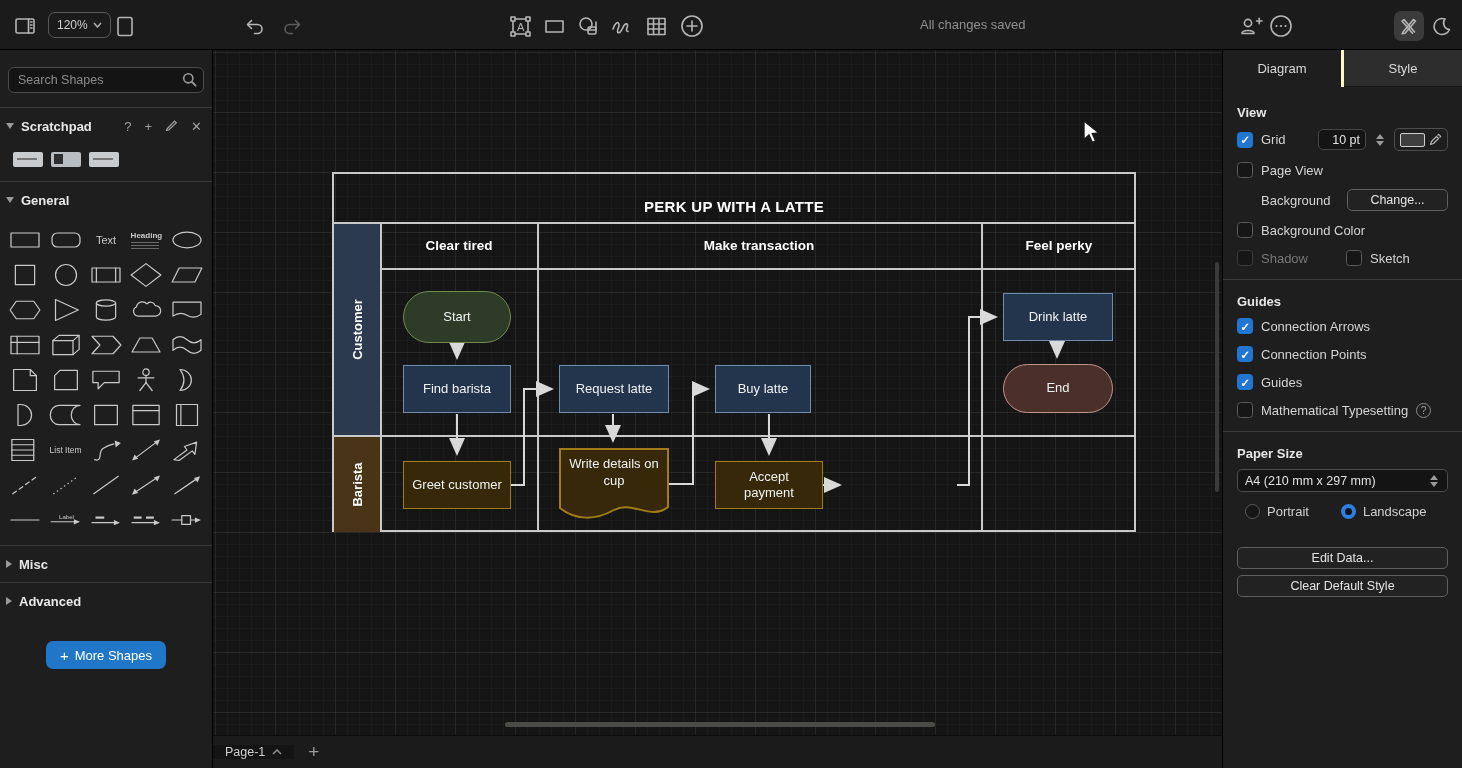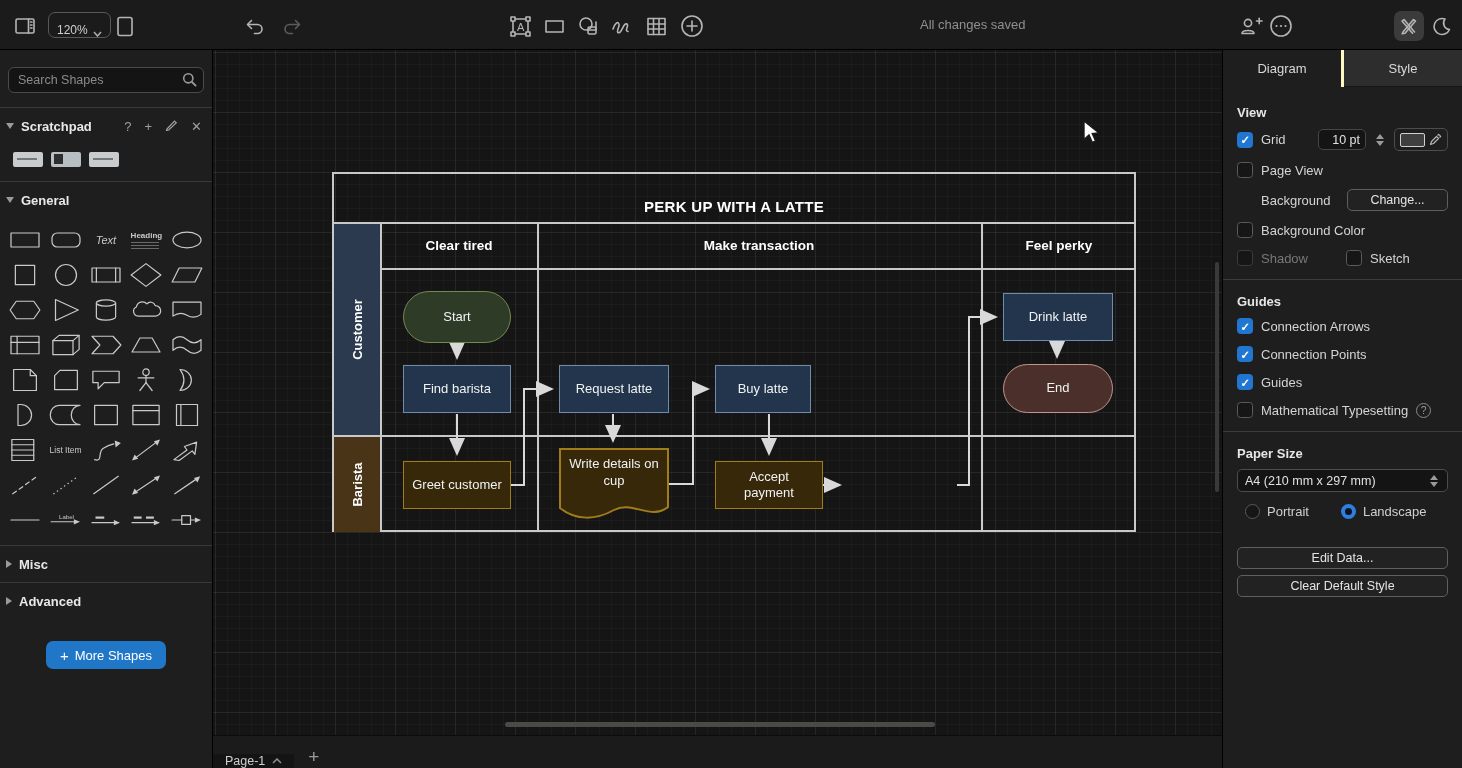--- a/index.html
+++ b/index.html
@@ -4,21 +4,21 @@
 <style>
   html,body{margin:0;padding:0;background:#000;}
   *{box-sizing:border-box;font-family:"Liberation Sans",sans-serif;}
   .app{position:relative;width:1462px;height:768px;background:#151515;overflow:hidden;color:#ddd;}
 
   
   .toolbar{position:absolute;left:0;top:0;width:1462px;height:50px;background:#1b1b1b;border-bottom:1px solid #000;}
   .tb-btn{position:absolute;top:13px;width:26px;height:26px;background:none;border:none;padding:0;display:flex;align-items:center;justify-content:center;cursor:pointer;}
   .tb-btn svg{stroke:#b5b5b5;fill:none;stroke-width:1.6;stroke-linecap:round;stroke-linejoin:round;}
   .tb-btn.dim svg{stroke:#5c5c5c;}
-  .zoom-select{position:absolute;left:48px;top:12px;height:26px;min-width:58px;border:1px solid #585858;border-radius:7px;background:none;color:#cfcfcf;font-size:12px;display:flex;align-items:flex-end;justify-content:center;gap:5px;padding:0 8px;cursor:pointer;}
+  .zoom-select{position:absolute;left:48px;top:12px;height:26px;min-width:58px;border:1px solid #585858;border-radius:7px;background:none;color:#cfcfcf;font-size:12px;display:flex;align-items:center;justify-content:center;gap:5px;padding:0 8px;cursor:pointer;}
   .zoom-select svg{stroke:#aaa;fill:none;stroke-width:1.6;}
   .tb-status{position:absolute;left:920px;top:17px;font-size:13px;color:#8f8f8f;cursor:pointer;}
   .sketch-on{background:#3b3b3b;border-radius:7px;width:30px;height:30px;top:11px;}
 
   
   .sidebar{position:absolute;left:0;top:50px;width:213px;height:718px;background:#1e1e1e;border-right:1px solid #000;display:flex;flex-direction:column;}
   .search-wrap{position:relative;margin:17px 8px 14px 8px;}
   .search-input{width:100%;height:26px;background:#141414;border:1px solid #4a4a4a;border-radius:6px;color:#bbb;font-size:12.5px;padding:0 26px 0 9px;outline:none;}
   .search-input::placeholder{color:#8a8a8a;}
   .search-icon{position:absolute;right:7px;top:5px;}
@@ -33,21 +33,21 @@
   .scratch-thumb{width:30px;height:15px;background:#c9cccf;border-radius:2px;position:relative;cursor:pointer;}
   .scratch-thumb i{position:absolute;left:4px;top:6px;width:20px;height:2px;background:#777;}
   .scratch-thumb.win{background:#b9bec2;}
   .scratch-thumb.win i{left:3px;top:2px;width:9px;height:10px;background:#2e2e2e;}
   .shape-grid{display:grid;grid-template-columns:repeat(5,1fr);padding:6px 5px 10px 5px;row-gap:4px;}
   .shape-cell{height:31px;display:flex;align-items:center;justify-content:center;cursor:pointer;}
   .shape-cell svg{width:36px;height:28px;}
   .shape-cell svg *{stroke:#c9c9c9;fill:none;stroke-width:1.4;stroke-linecap:round;stroke-linejoin:round;}
   .shape-cell svg .f{fill:#c9c9c9;stroke:none;}
   .shape-cell svg text{stroke:none;fill:#c9c9c9;font-size:7px;}
-  .g-text{color:#c9c9c9;font-size:11px;font-style:italic;}
+  .g-text{color:#c9c9c9;font-size:11px;}
   .g-li{color:#c9c9c9;font-size:8.5px;}
   .g-heading{color:#c9c9c9;font-size:8px;font-weight:bold;text-align:left;}
   .g-heading .ln{display:block;width:28px;height:1px;background:#6a6a6a;margin:2px 0 0 0;}
   .more-shapes{margin:22px auto 18px auto;background:#2076c7;color:#fff;border:none;border-radius:7px;height:28px;padding:0 14px;font-size:13px;display:flex;align-items:center;gap:6px;cursor:pointer;}
   .more-shapes b{font-size:15px;font-weight:normal;}
 
   
   .canvas{position:absolute;left:213px;top:50px;width:1009px;height:685px;
     background:
       linear-gradient(rgba(255,255,255,0.05) 1px,transparent 1px) 2px 2px/60px 60px,
@@ -70,21 +70,21 @@
   .n-process::before,.n-process::after{content:"";position:absolute;top:0;bottom:0;width:1.5px;background:#a07c1b;}
   .n-process::before{left:7px;} .n-process::after{right:7px;}
   .doc-node{position:absolute;left:346px;top:398px;width:98px;height:76px;cursor:pointer;}
   .doc-node .doc-label{position:absolute;left:0;top:8px;width:110px;text-align:center;font-size:13px;color:#f0f2f4;line-height:1.3;}
   .edges{position:absolute;left:0;top:0;pointer-events:none;}
   .cursor{position:absolute;left:868px;top:70px;}
   .hscroll{position:absolute;left:292px;top:672px;width:430px;height:5px;border-radius:3px;background:#4a4a47;}
   .vscroll{position:absolute;left:1002px;top:212px;width:4px;height:230px;border-radius:2px;background:#3a3a3a;}
 
   
-  .footer{position:absolute;left:213px;top:735px;width:1009px;height:33px;background:#1b1b1b;border-top:1px solid #0c0c0c;display:flex;align-items:flex-end;}
+  .footer{position:absolute;left:213px;top:735px;width:1009px;height:33px;background:#1b1b1b;border-top:1px solid #0c0c0c;display:flex;align-items:center;}
   .page-tab{background:#141414;display:flex;align-items:center;gap:7px;padding:0 12px;font-size:12.5px;color:#cfcfcf;cursor:pointer;}
   .page-tab svg{stroke:#8f8f8f;fill:none;stroke-width:1.5;}
   .add-page{background:none;border:none;color:#9a9a9a;font-size:19px;padding:0 14px;cursor:pointer;}
 
   
   .panel{position:absolute;left:1222px;top:50px;width:240px;height:718px;background:#1e1e1e;border-left:1px solid #000;font-size:13px;}
   .tabs{display:flex;height:37px;}
   .tab{flex:1;display:flex;align-items:center;justify-content:center;font-size:13px;color:#d8d8d8;background:#2d2d2d;border-bottom:1px solid #161616;cursor:pointer;}
   .tab.active{background:#1e1e1e;border-bottom:none;border-right:3px solid #fef9c3;}
   .p-body{padding:4px 14px 0 14px;}

